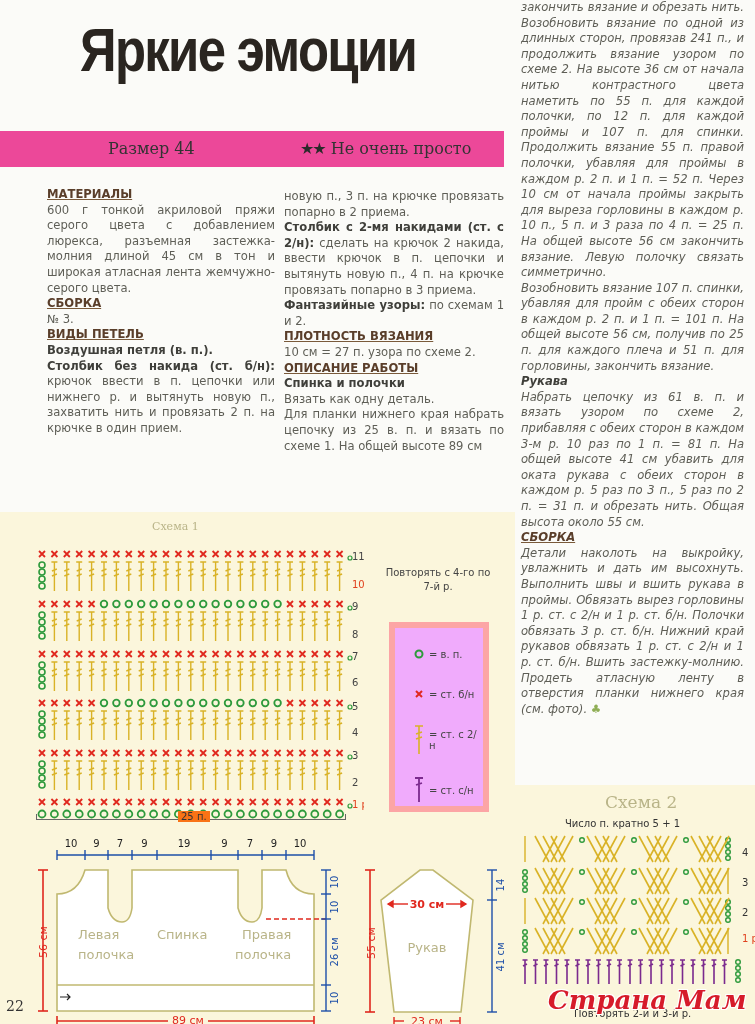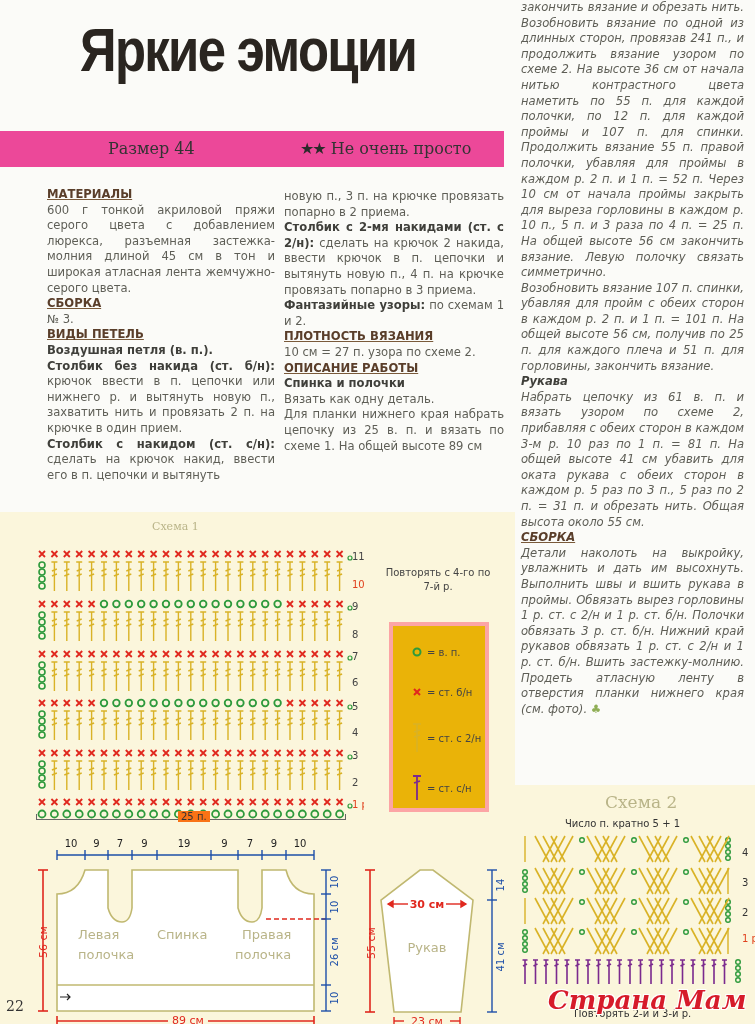--- a/index.html
+++ b/index.html
@@ -21,21 +21,21 @@
   .c2 { left: 284px; top: 189px; width: 220px; }
   .c3 { left: 521px; top: 0px; width: 223px; font-style: italic; }
   .club { color: #8fae55; }
 
   .yellow-bg { position: absolute; background: #fbf6dc; }
 
   .scheme1-title { position: absolute; left: 152px; top: 520px; font-family: "DejaVu Serif", serif; font-size: 11px; color: #b9b488; }
   .chart1 { position: absolute; left: 34px; top: 544px; width: 330px; height: 280px; }
 
   .repeat-note { position: absolute; left: 383px; top: 566px; width: 110px; text-align: center; font-size: 10px; line-height: 14px; color: #444; }
-  .legend { position: absolute; left: 389px; top: 622px; width: 100px; height: 190px; border: 4px solid #fca5a5; background: #eab308; }
+  .legend { position: absolute; left: 389px; top: 622px; width: 100px; height: 190px; border: 6px solid #fca5a5; background: #f0abfc; }
   .legend .item { position: absolute; left: 18px; font-size: 10px; color: #444; display: flex; align-items: center; gap: 4px; }
 
   .pattern { position: absolute; left: 30px; top: 830px; width: 330px; height: 194px; }
   .sleeve { position: absolute; left: 360px; top: 845px; width: 160px; height: 180px; }
   .scheme2-title { position: absolute; left: 605px; top: 792px; font-family: "DejaVu Serif", serif; font-size: 17px; color: #b9b488; }
   .scheme2-note { position: absolute; left: 565px; top: 818px; font-size: 10px; color: #333; }
   .chart2 { position: absolute; left: 520px; top: 832px; width: 235px; height: 160px; }
   .repeat2 { position: absolute; left: 574px; top: 1008px; font-size: 10px; color: #333; }
   .watermark { position: absolute; left: 548px; top: 985px; font-family: "DejaVu Serif", serif; font-style: italic; font-weight: 700; font-size: 26px; color: #d61b2a; text-shadow: 1px 1px 0 #fff, -1px -1px 0 #fff, 1px -1px 0 #fff, -1px 1px 0 #fff; white-space: nowrap; }
   .page-num { position: absolute; left: 6px; top: 998px; font-family: "DejaVu Serif", serif; font-size: 14px; color: #333; }
@@ -51,21 +51,20 @@
 </div>
 
 <div class="col c1">
   <p class="h">МАТЕРИАЛЫ</p>
   <p>600 г тонкой акриловой пряжи серого цвета с добавлением люрекса, разъемная застежка-молния длиной 45 см в тон и широкая атласная лента жемчужно-серого цвета.</p>
   <p class="h">СБОРКА</p>
   <p>№ 3.</p>
   <p class="h">ВИДЫ ПЕТЕЛЬ</p>
   <p><b>Воздушная петля (в. п.).</b></p>
   <p><b>Столбик без накида (ст. б/н):</b> <span>крючок ввести в п. цепочки или нижнего р. и вытянуть новую п., захватить нить и провязать 2 п. на крючке в один прием.</span></p>
-  <p><b>Столбик с накидом (ст. с/н):</b> <span>сделать на крючок накид, ввести его в п. цепочки и вытянуть</span></p>
 </div>
 
 <div class="col c2">
   <p>новую п., 3 п. на крючке провязать попарно в 2 приема.</p>
   <p><b>Столбик с 2-мя накидами (ст. с 2/н):</b> <span>сделать на крючок 2 накида, ввести крючок в п. цепочки и вытянуть новую п., 4 п. на крючке провязать попарно в 3 приема.</span></p>
   <p><b>Фантазийные узоры:</b> <span>по схемам 1 и 2.</span></p>
   <p class="h">ПЛОТНОСТЬ ВЯЗАНИЯ</p>
   <p>10 см = 27 п. узора по схеме 2.</p>
   <p class="h">ОПИСАНИЕ РАБОТЫ</p>
   <p><b>Спинка и полочки</b></p>

